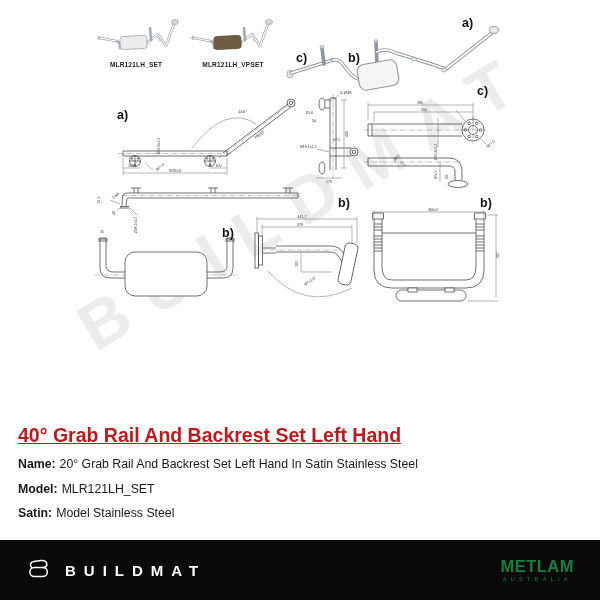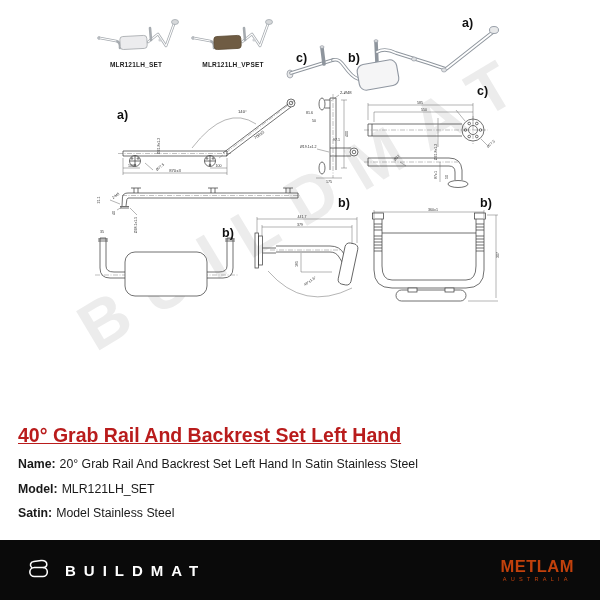--- a/index.html
+++ b/index.html
@@ -42,21 +42,21 @@
   .row-name   { top:457px; }
   .row-model  { top:482px; }
   .row-finish { top:506px; }
 
   
   .footer { position:absolute; left:0; top:540px; width:600px; height:60px;
     background:#0a0a0a; display:flex; align-items:center; justify-content:space-between;
     padding:0 26px; z-index:3; }
   .bm-logo { display:flex; align-items:center; gap:13px; }
   .bm-word { color:#fff; font-size:15px; font-weight:700; letter-spacing:8px; }
-  .metlam { color:#c2410c; text-align:center; }
+  .metlam { color:#15803d; text-align:center; }
   .metlam-name { font-size:16.5px; font-weight:800; letter-spacing:0.5px; line-height:1; }
   .metlam-sub  { font-size:5.6px; letter-spacing:4.2px; margin-top:2px; }
 </style>
 </head>
 <body>
 
 <div class="canvas">
 
   <div class="watermark">BUILDMAT</div>
 

